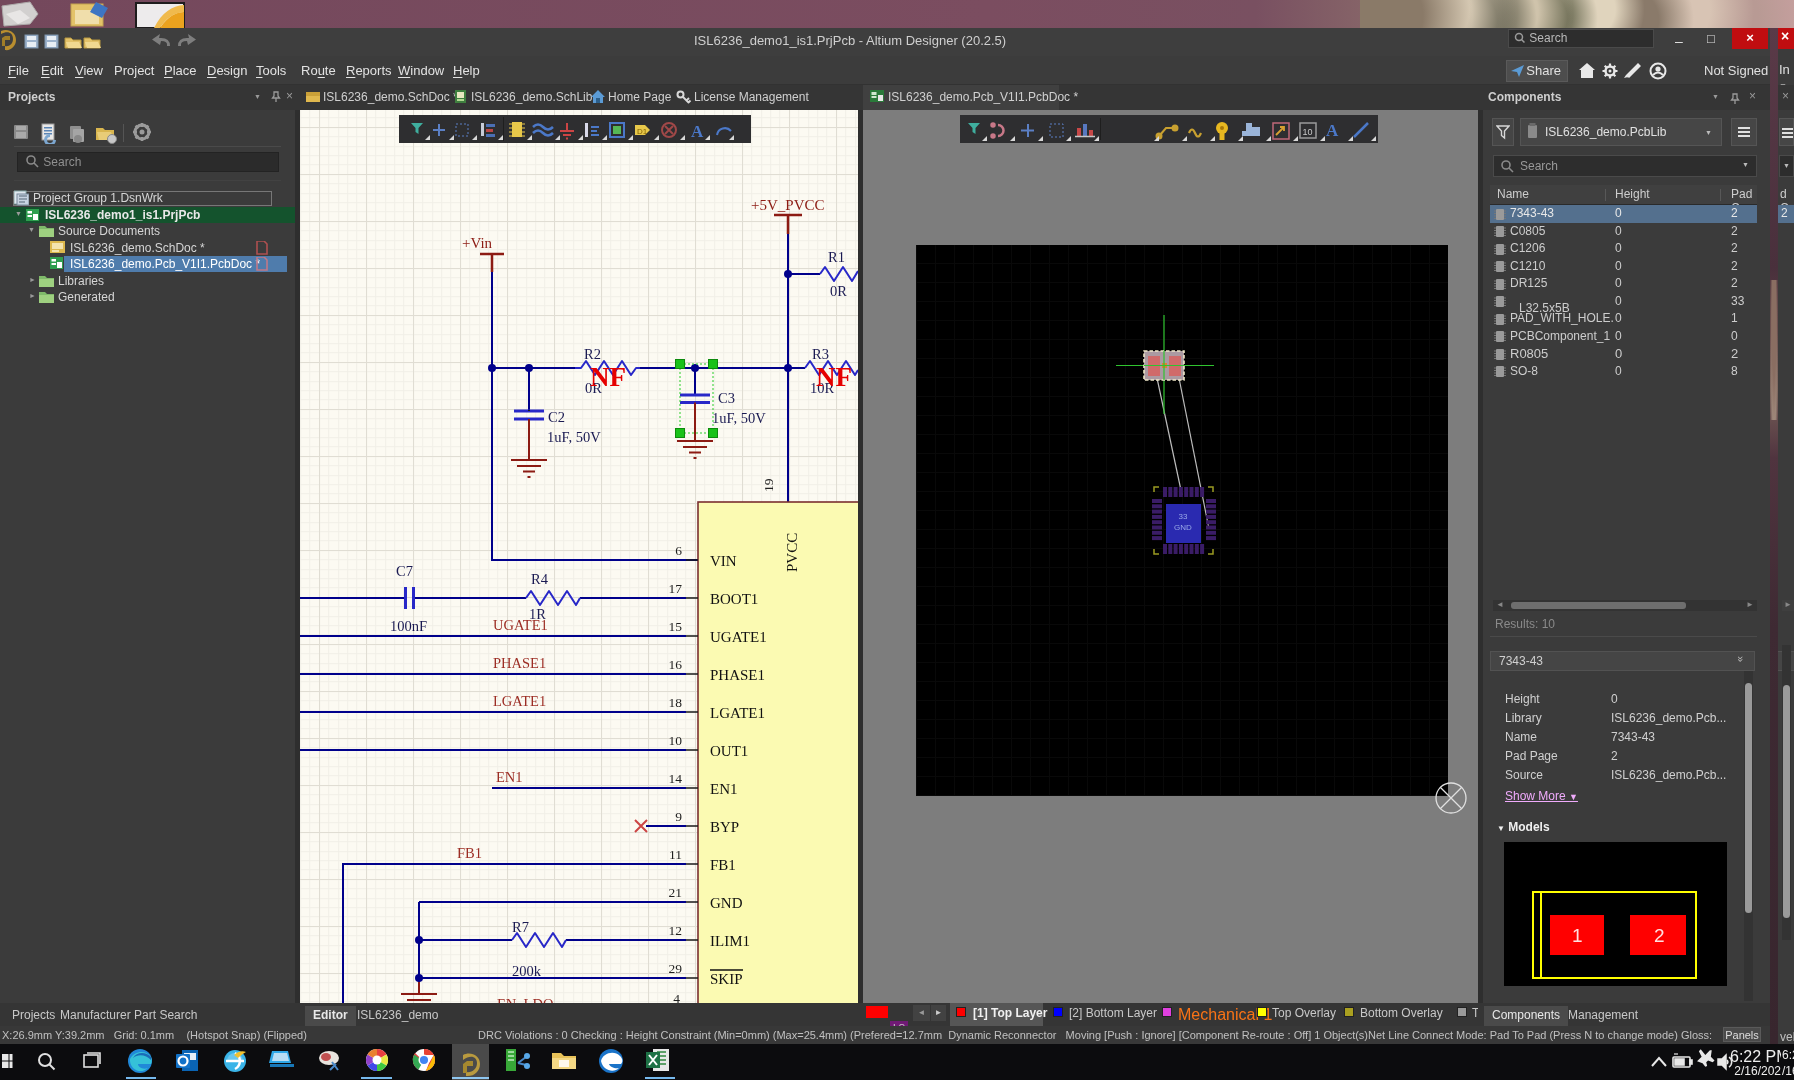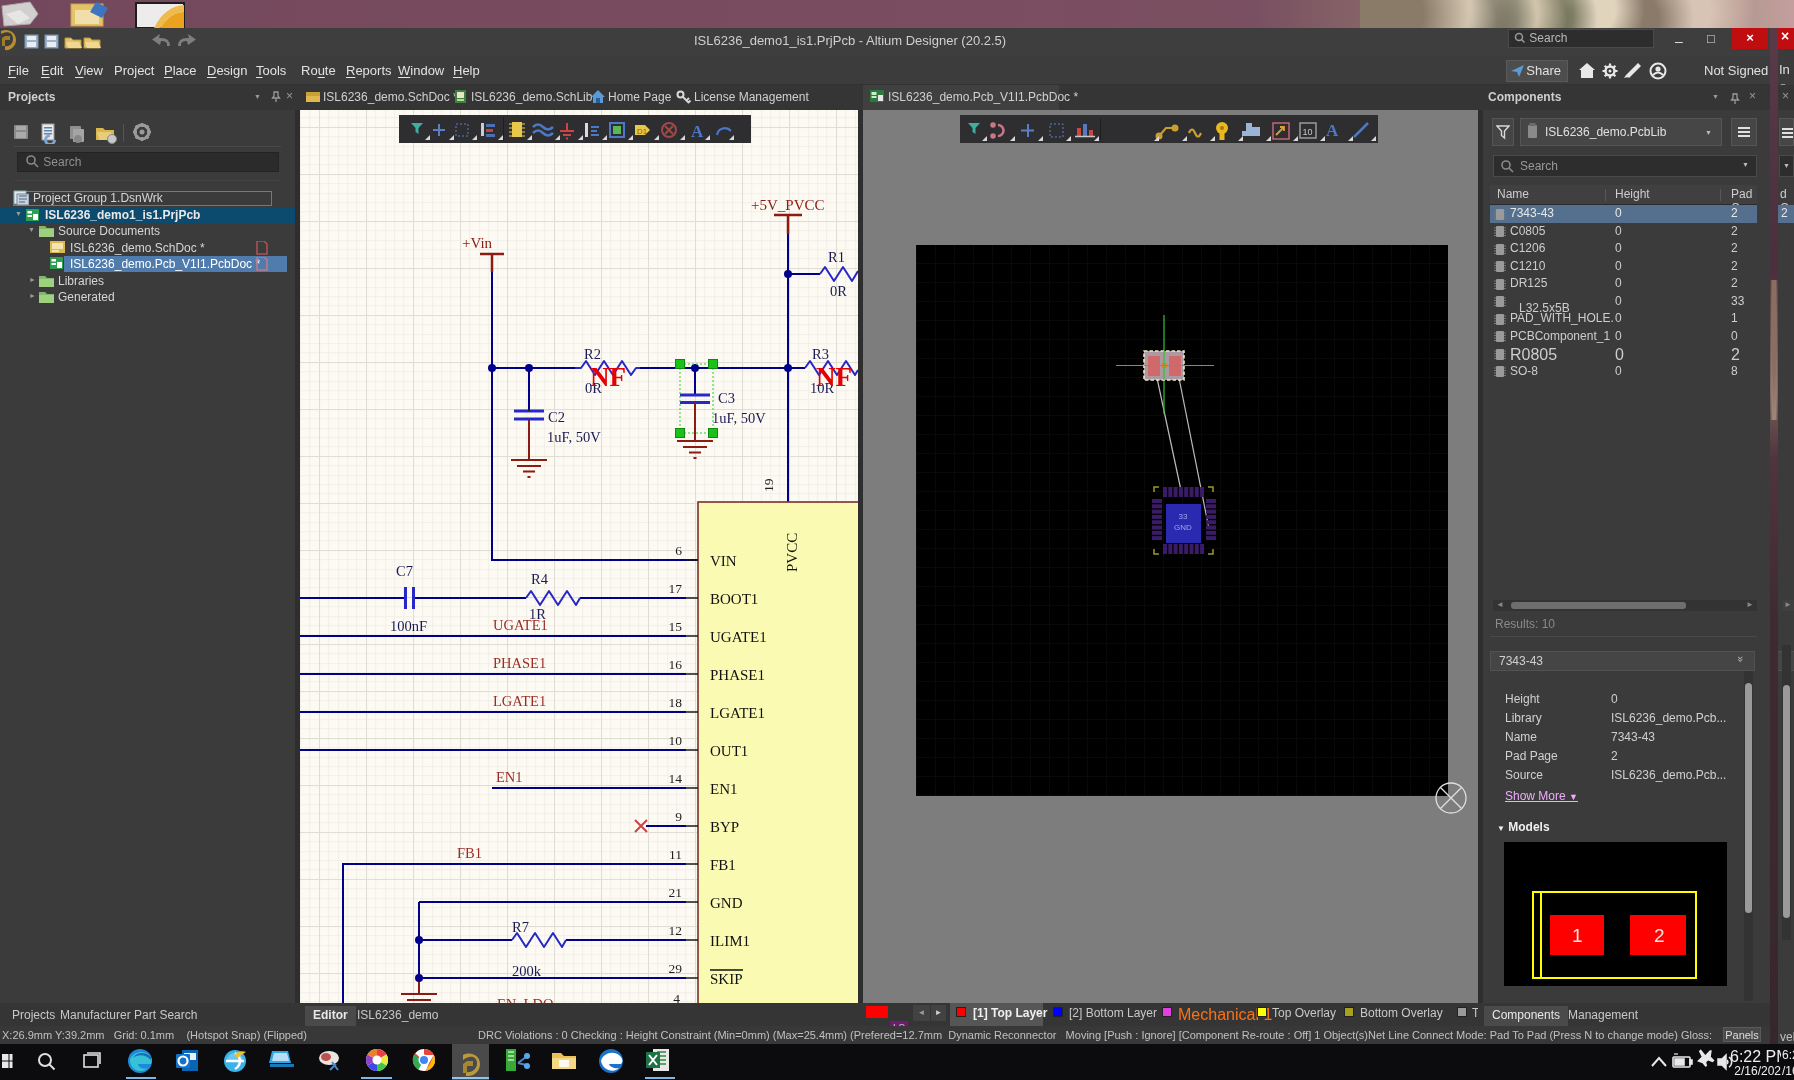--- a/index.html
+++ b/index.html
@@ -211,21 +211,21 @@
 
  <div class="trow" style="top:80px;">
         <span class="abs" style="left:13px;top:1px;border:1px solid #777;width:259px;height:15px;"></span>
    <svg class="abs" style="left:14px;top:0px" width="15" height="16">
           <rect x="0" y="1" width="12" height="13" fill="#dfe7ef" stroke="#8aa"></rect>
           <rect x="3" y="4" width="12" height="11" fill="#c8d4e2" stroke="#789"></rect>
           <path d="M5 6 l8 0 M5 9 l8 0 M5 12 l6 0" stroke="#567" stroke-width="1"></path>
         </svg>
    <span class="abs" style="left:33px;top:1px;">Project Group 1.DsnWrk</span>
       </div>
- <div class="trow" style="top:96.5px;background:#0c4a6e;">
+ <div class="trow" style="top:96.5px;background:#14532d;">
         <span class="abs dim" style="left:15px;top:3px;font-size:7px;">▼</span>
    <svg class="abs" style="left:26px;top:1px" width="16" height="15">
           <rect x="0" y="1" width="13" height="12" fill="#2f9e4f"></rect>
           <rect x="1.5" y="3" width="4.5" height="2.5" fill="#fff"></rect>
           <rect x="1.5" y="7" width="4.5" height="2" fill="#fff"></rect>
           <rect x="7" y="6" width="5" height="6" fill="#fff"></rect>
         </svg>
    <span class="abs" style="left:45px;top:1px;color:#e8e8e8;font-weight:bold;">ISL6236_demo1_is1.PrjPcb</span>
       </div>
  <div class="trow" style="top:113px;">
@@ -756,21 +756,21 @@
         <svg style="position:absolute;left:4px;top:2.5px" width="12" height="13">
           <rect x="2" y="1" width="8" height="11" rx="1" fill="#9a9a9a"></rect>
           <g stroke="#777" stroke-width="1">
             <path d="M0 3 h2 M0 5.5 h2 M0 8 h2 M0 10.5 h2 M10 3 h2 M10 5.5 h2 M10 8 h2 M10 10.5 h2"></path>
           </g>
         </svg>
         <span style="position:absolute;left:20px;top:1px;">PCBComponent_1</span>
         <span style="position:absolute;left:125px;top:1px;">0</span>
         <span style="position:absolute;left:241px;top:1px;">0</span>
       </div>
-<div style="position:absolute;left:7px;top:140.0px;width:267px;height:17.5px;font-size:16px;color:#cdcdcd;">
+<div style="position:absolute;left:7px;top:140.0px;width:267px;height:17.5px;font-size:13px;color:#cdcdcd;">
         <svg style="position:absolute;left:4px;top:2.5px" width="12" height="13">
           <rect x="2" y="1" width="8" height="11" rx="1" fill="#9a9a9a"></rect>
           <g stroke="#777" stroke-width="1">
             <path d="M0 3 h2 M0 5.5 h2 M0 8 h2 M0 10.5 h2 M10 3 h2 M10 5.5 h2 M10 8 h2 M10 10.5 h2"></path>
           </g>
         </svg>
         <span style="position:absolute;left:20px;top:1px;">R0805</span>
         <span style="position:absolute;left:125px;top:1px;">0</span>
         <span style="position:absolute;left:241px;top:1px;">2</span>
       </div>

